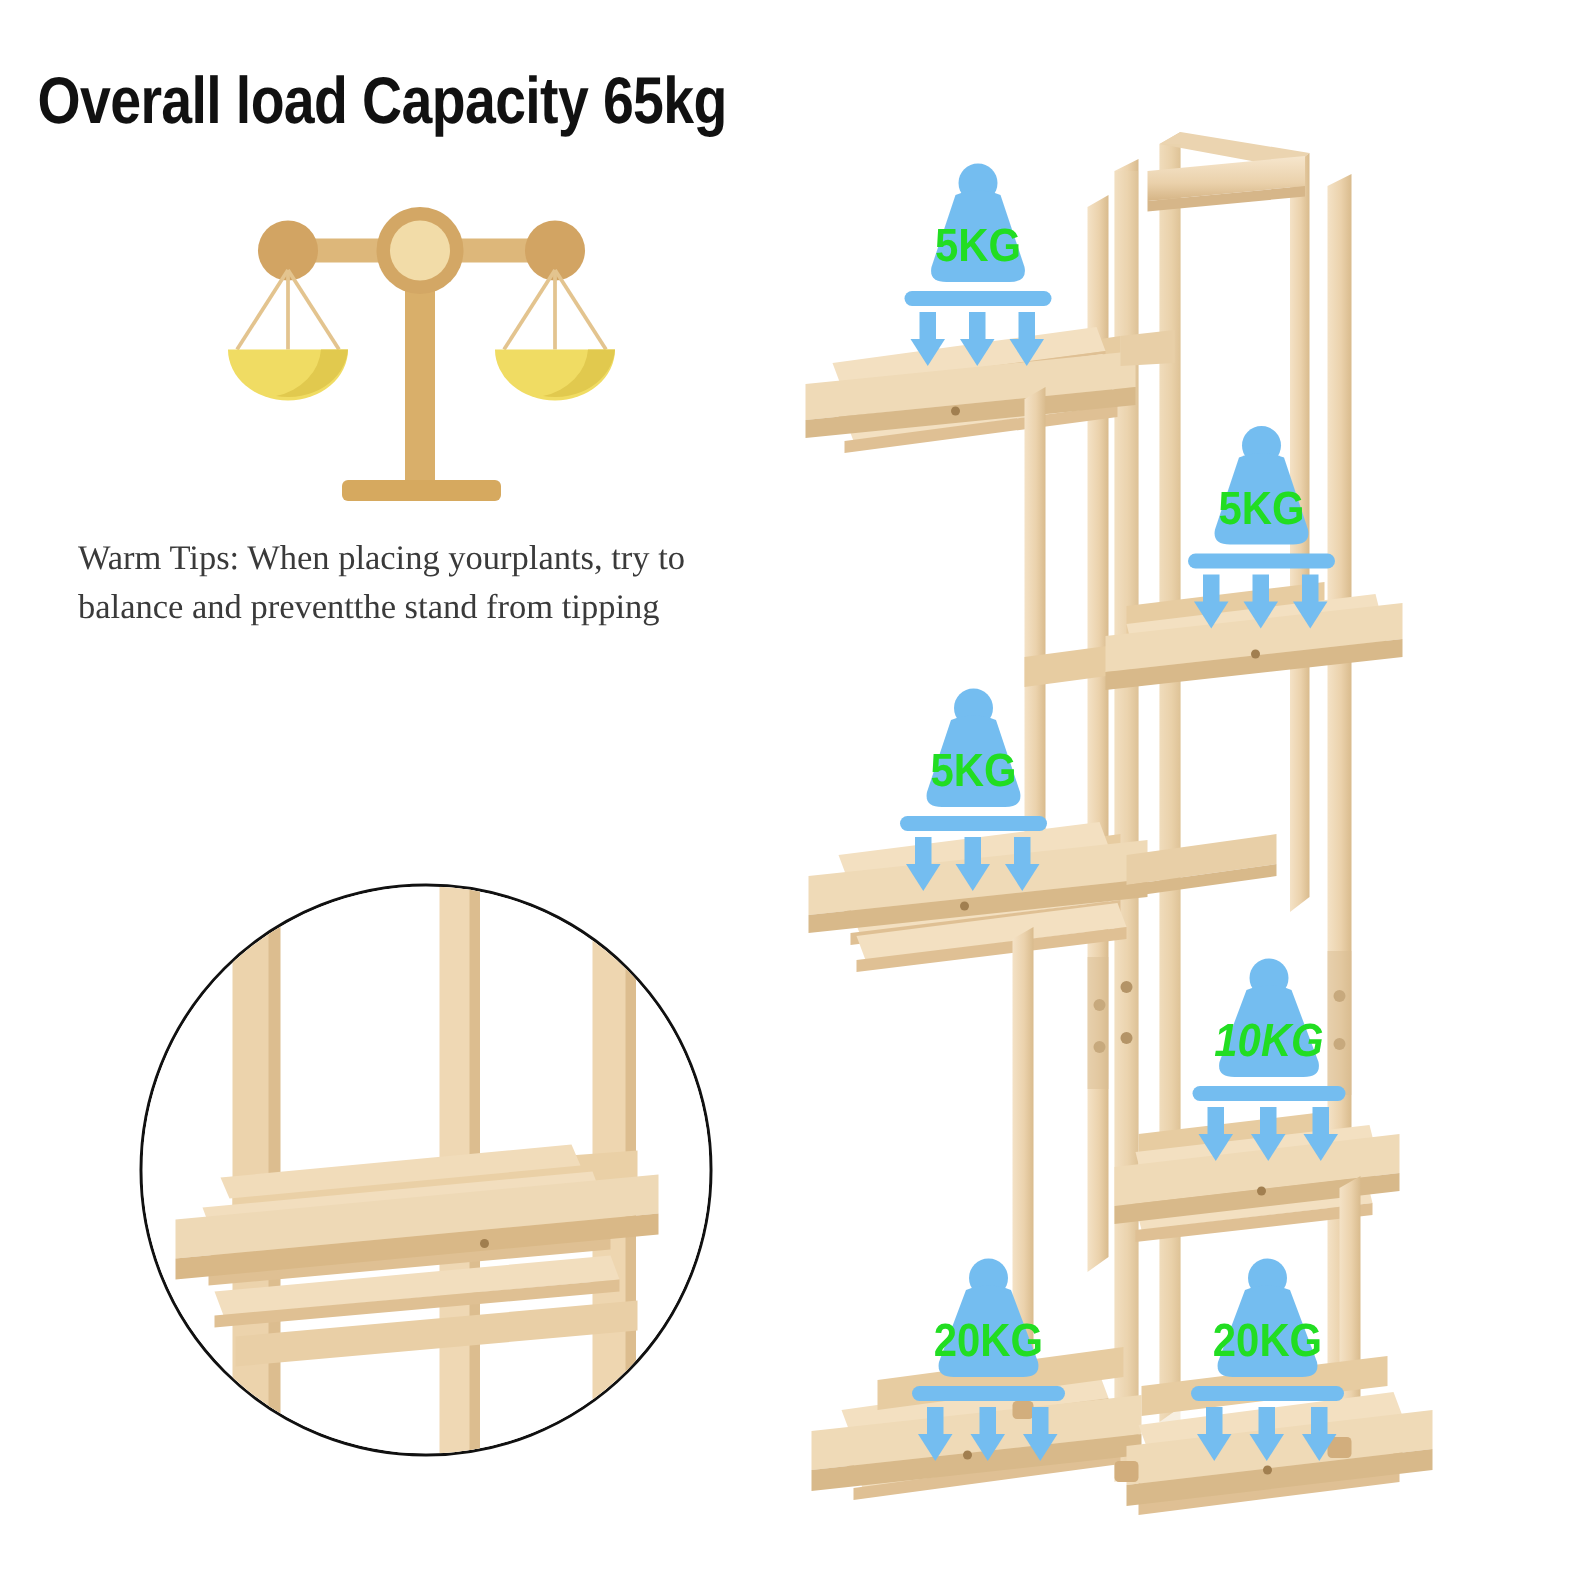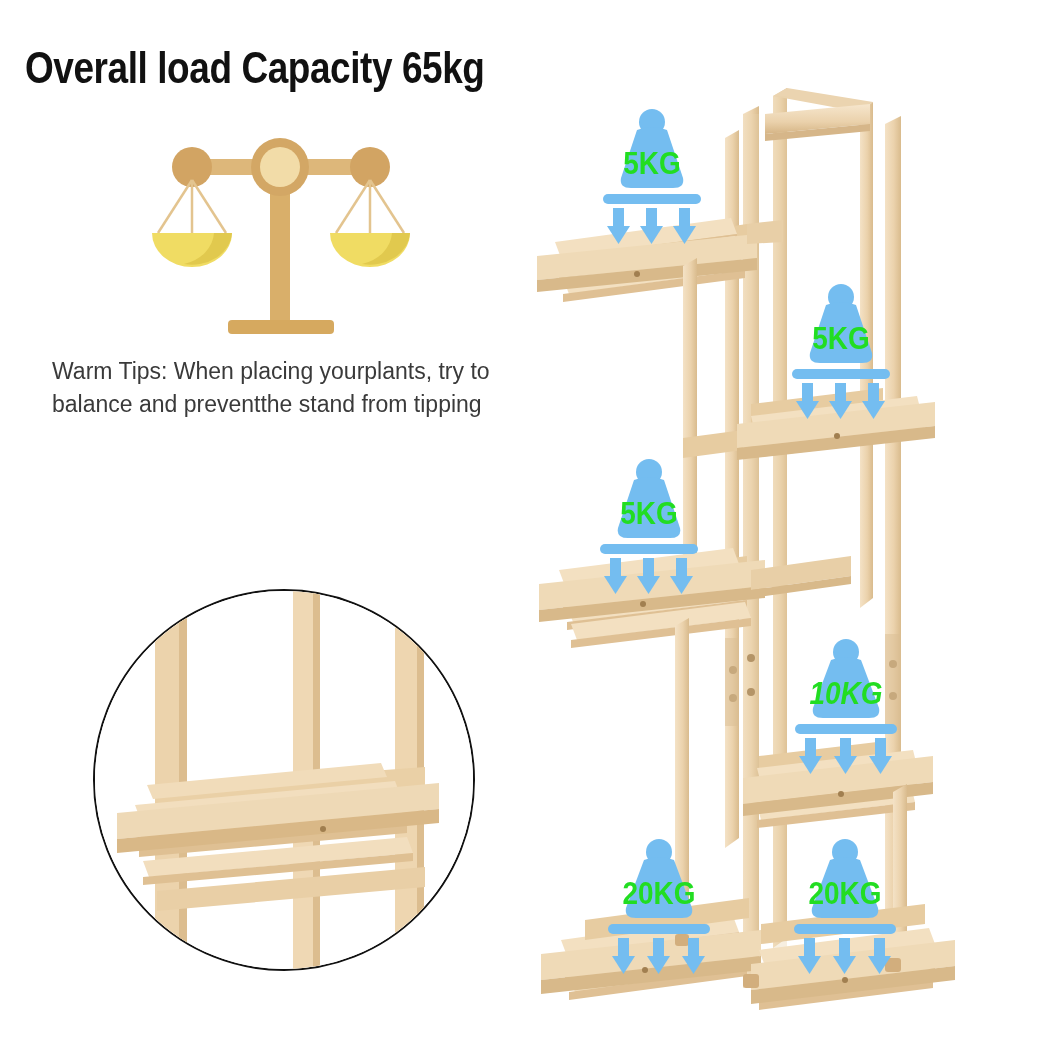--- a/index.html
+++ b/index.html
@@ -22,21 +22,21 @@
     letter-spacing:-0.5px;
     color:#111111;
     transform:scaleX(0.84);
     transform-origin:left center;
     white-space:nowrap;
   }
 
   
   .tips{
     position:absolute;left:52px;top:355px;width:480px;
-    font-family:Liberation Sans, sans-serif;
+    font-family:Liberation Serif, serif;
     font-size:23px;
     line-height:33px;
     color:#3a3a3a;
     font-weight:300;
   }
 
   
   .scale{position:absolute;left:150px;top:130px;width:260px;height:210px;}
   .scale svg{display:block;}
 

